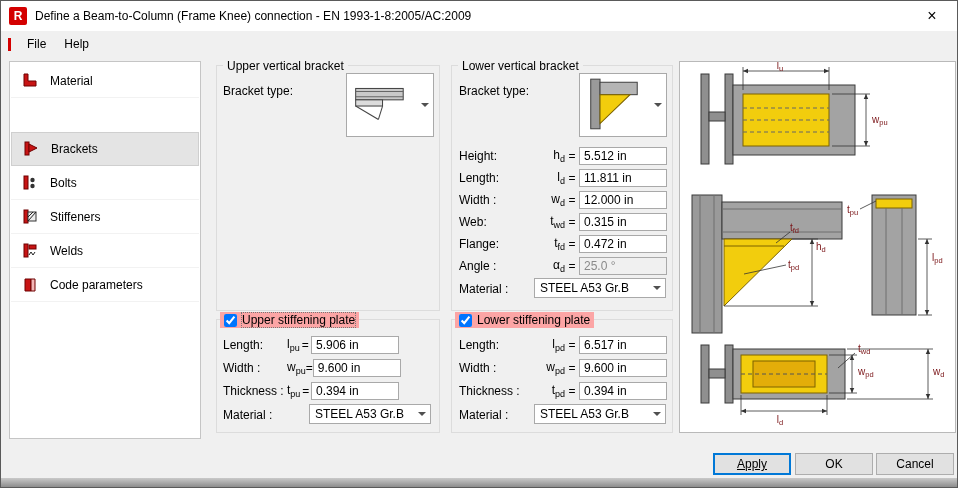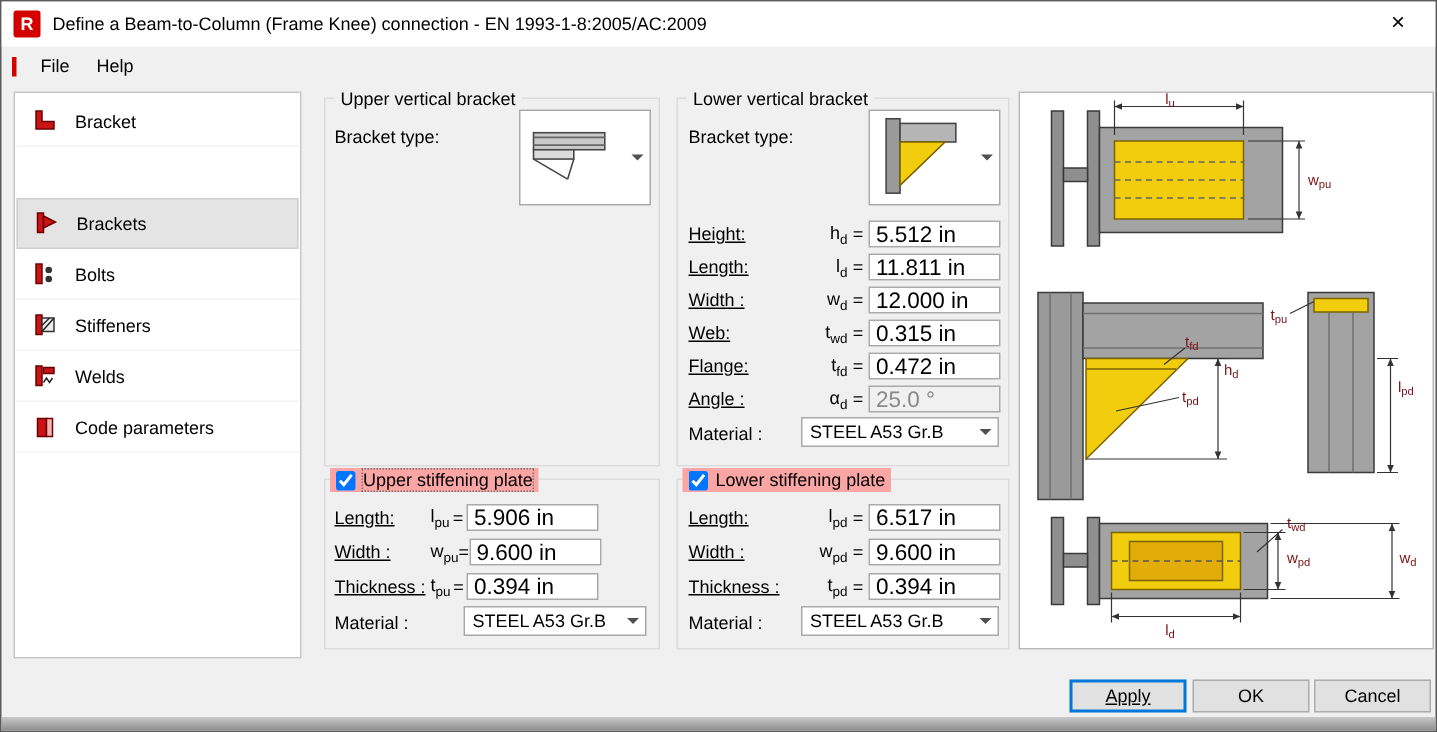--- a/index.html
+++ b/index.html
@@ -36,27 +36,27 @@
   .groupbox { position:absolute; border:1px solid #dcdcdc; }
   .grouptitle { position:absolute; background:#f0f0f0; padding:0 4px; height:14px;
                 line-height:14px; }
   .check-title { position:absolute; background:#fca5a5; display:flex; align-items:center;
                  gap:5px; padding:0 4px; height:16px; }
   .check-title input { width:13px; height:13px; }
   .dashed-focus { outline:1px dotted #777; }
 
   
   .row { position:absolute; display:flex; align-items:center; height:20px; }
-  .flabel { flex:0 0 auto;text-decoration:underline; }
+  .flabel { flex:0 0 auto; }
   .g-lb .flabel { width:80px; }
   .g-up .flabel { width:64px; }
   .fsym { flex:1; text-align:right; white-space:nowrap; }
   .fsym sub { font-size:9px; }
   .eq { width:14px; text-align:center; }
-  input.field { width:88px; height:18px; border:1px solid #a9a9a9; font-size:15px;
+  input.field { width:88px; height:18px; border:1px solid #a9a9a9; font-size:12px;
                 padding:1px 4px; background:#fff; }
   input.field:disabled { background:#f0f0f0; color:#8a8a8a; }
   .plain-label { position:absolute; height:16px; line-height:16px; }
 
   
   .combo { position:absolute; height:20px; background:#fff; border:1px solid #a9a9a9;
            display:flex; align-items:center; cursor:pointer; }
   .combo-value { flex:1; padding-left:5px; white-space:nowrap; overflow:hidden; }
   .combo-arrow { width:17px; height:100%; display:flex; align-items:center;
                  justify-content:center; }
@@ -101,21 +101,21 @@
     <span class="menu-item">Help</span>
   </div>
 
   <div class="sidebar">
     <div class="side-item" style="top:2px">
       <span class="side-icon">
           <svg width="18" height="18" viewBox="0 0 18 18">
             <path d="M3,2h4v7h8v5H3z" fill="#c81414" stroke="#6e0000"></path>
           </svg>
         </span>
-      <span>Bracket</span>
+      <span>Material</span>
     </div>
     <div class="side-item" style="top:104px">
       <span class="side-icon">
           <svg width="18" height="18" viewBox="0 0 18 18">
             <rect x="3" y="2" width="4" height="13" fill="#c81414" stroke="#6e0000"></rect>
             <circle cx="11.5" cy="6" r="2.2" fill="#333"></circle>
             <circle cx="11.5" cy="12" r="2.2" fill="#333"></circle>
           </svg>
         </span>
       <span>Bolts</span>

